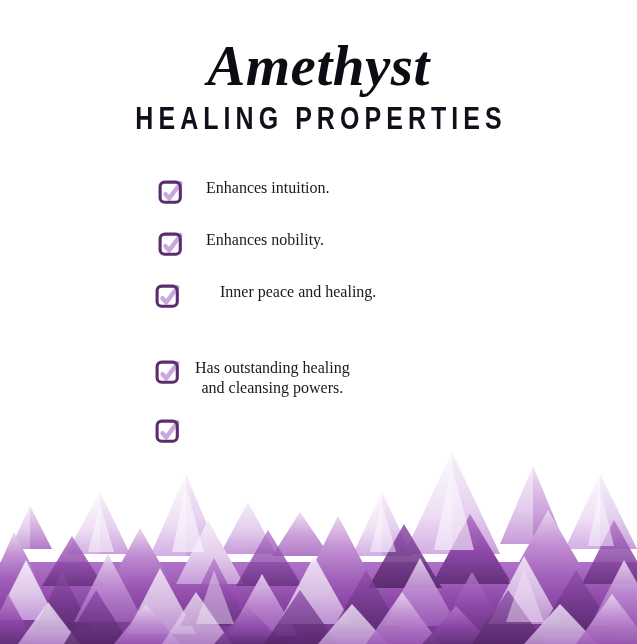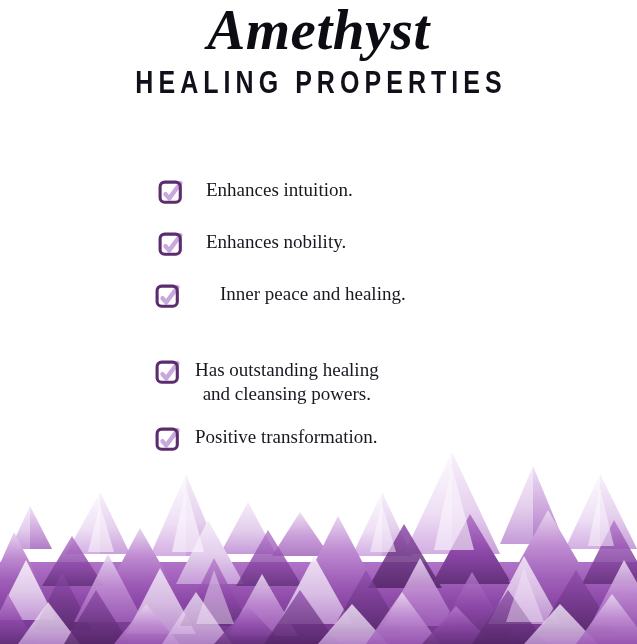--- a/index.html
+++ b/index.html
@@ -20,20 +20,21 @@
   .header {
     position: absolute;
     top: 0;
     left: 0;
     width: 637px;
     text-align: center;
     z-index: 5;
   }
   .title {
     margin: 0;
+    padding-top: 36px;
     font-family: "Liberation Serif", serif;
     font-weight: bold;
     font-style: italic;
     font-size: 57px;
     line-height: 1.05;
     letter-spacing: 0.5px;
     color: #0c0c12;
   }
   .subtitle {
     margin: 0;
@@ -74,21 +75,21 @@
     flex: 0 0 auto;
     width: 26px;
     height: 26px;
     margin-top: 2px;
     margin-right: 14px;
   }
   .checkbox-icon svg { display: block; width: 26px; height: 26px; overflow: visible; }
 
   .item-text {
     font-family: "Liberation Serif", serif;
-    font-size: 19px;
+    font-size: 16px;
     line-height: 1.28;
     color: #181820;
     white-space: pre-line;
     text-align: left;
   }
 
   
   .check-item.i0 { padding-left: 158px; }
   .check-item.i1 { padding-left: 158px; }
   .check-item.i2 { padding-left: 155px; gap: 21px; }
@@ -165,21 +166,20 @@
 and cleansing powers.</span>
     </li>
 
     <li class="check-item i4">
       <span class="checkbox-icon">
         <svg viewBox="0 0 26 26" xmlns="http://www.w3.org/2000/svg">
           <path d="M7.5 14.2 L11.2 18.4 L22.5 3.2" fill="none" stroke="#c9a8dd" stroke-width="4.4" stroke-linecap="round" stroke-linejoin="round"></path>
           <rect x="2.1" y="2.1" width="20.2" height="20.2" rx="4.6" ry="4.6" fill="none" stroke="#5c2d6e" stroke-width="3.1"></rect>
         </svg>
       </span>
-      <span class="item-text">Positive transformation.</span>
     </li>
 
   </ul>
 
   <div class="crystal-art">
     <svg viewBox="0 0 637 200" preserveAspectRatio="none" xmlns="http://www.w3.org/2000/svg">
       <defs>
         <linearGradient id="gPale" x1="0" y1="0" x2="0" y2="1">
           <stop offset="0%" stop-color="#f6edf9"></stop>
           <stop offset="55%" stop-color="#e3cdec"></stop>

